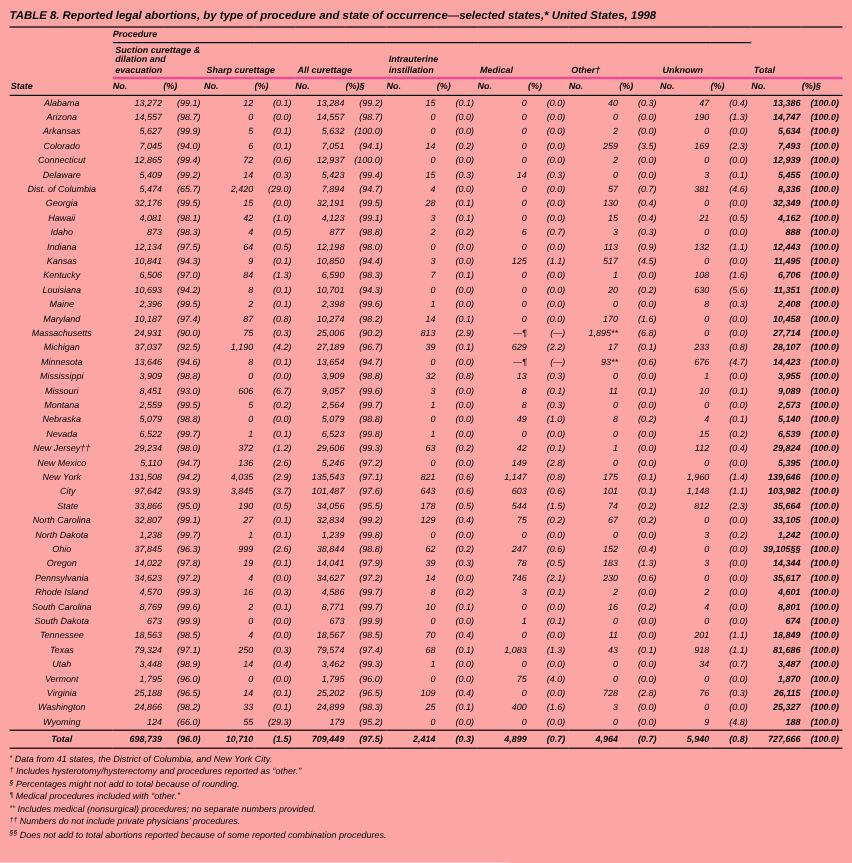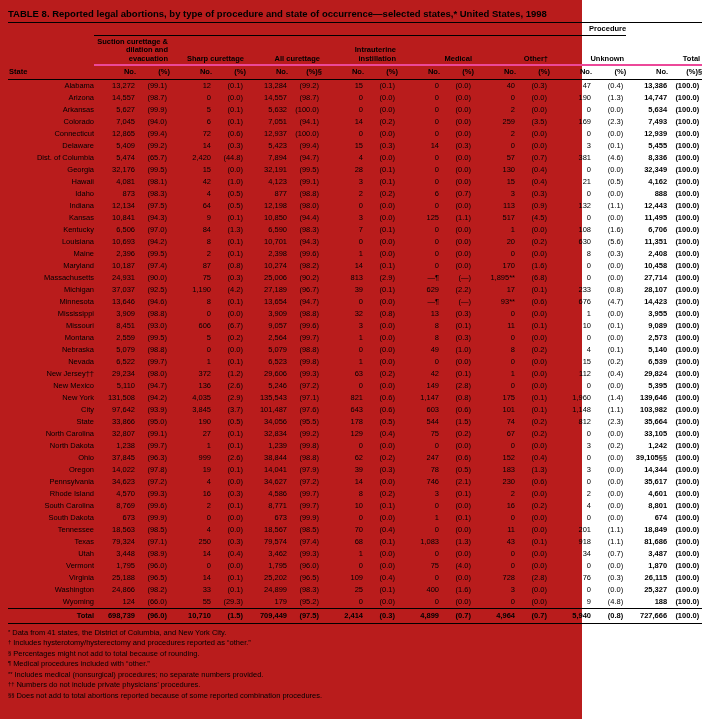--- a/index.html
+++ b/index.html
@@ -1,36 +1,36 @@
 <!DOCTYPE html>
 <html><head>
 <meta charset="utf-8">
 <style>
   * { box-sizing: border-box; }
   html, body { margin: 0; padding: 0; background: #fff; }
   body { font-family: "Liberation Sans", sans-serif; color: #000; }
-  .page { width: 582px; min-height: 719px; padding: 8px; background: #b91c1c; }
+  .page { width: 710px; min-height: 719px; padding: 8px; background: #fca5a5; font-style: italic; }
   .title { font-size: 9.5px; font-weight: bold; margin: 0 0 3px 0; white-space: nowrap; }
 
   table { width: 100%; border-collapse: collapse; table-layout: fixed; border-top: 1px solid #000; }
   col.cs { width: 86px; }
   col.cn { width: 42px; }
   col.cp { width: 34px; }
 
   th, td { font-size: 7.5px; padding: 0; overflow: hidden; }
-  thead th { font-weight: bold; vertical-align: bottom; line-height: 8.5px; white-space: normal; text-align: right; }
+  thead th { font-weight: bold; vertical-align: bottom; line-height: 8.5px; white-space: normal; text-align: left; }
   .proc-h { border-bottom: 1px solid #000; padding: 2px 0 1px 0; }
   .grp-h  { border-bottom: 2px solid #ec4899; padding: 2px 2px 1px 2px; }
   .spacer-h { }
   .state-h { text-align: left; vertical-align: bottom; padding: 0 0 2px 1px; }
   .sub-h { padding: 2px 0 2px 0; white-space: nowrap; }
   .hb { border-bottom: 1px solid #000; }
 
   tbody td { line-height: 12px; height: 12px; white-space: nowrap; }
-  .state-c { text-align: right; padding-left: 1px; }
+  .state-c { text-align: center; padding-left: 1px; }
   .indent  { padding-left: 11px; }
   .no  { text-align: right; padding-right: 1px; }
   .pct { text-align: right; padding-right: 3px; }
   .tot { font-weight: bold; }
   tr.total-row td { font-weight: bold; border-top: 1px solid #000; border-bottom: 1px solid #000; height: 14px; line-height: 14px; }
 
   .footnotes { margin-top: 4px; }
   .fn { font-size: 7.5px; line-height: 10.5px; }
   .fn .sup  { font-size: 5.8px; vertical-align: top; position: relative; top: -1px; margin-right: 2px; }
   .fn .dash { margin-right: 2px; }
@@ -209,21 +209,21 @@
           <td class="no">3</td>
           <td class="pct">(0.1)</td>
           <td class="no tot">5,455</td>
           <td class="pct tot">(100.0)</td>
         </tr>
         <tr>
           <td class="state-c">Dist. of Columbia</td>
           <td class="no">5,474</td>
           <td class="pct">(65.7)</td>
           <td class="no">2,420</td>
-          <td class="pct">(44.8)</td>
+          <td class="pct">(29.0)</td>
           <td class="no">7,894</td>
           <td class="pct">(94.7)</td>
           <td class="no">4</td>
           <td class="pct">(0.0)</td>
           <td class="no">0</td>
           <td class="pct">(0.0)</td>
           <td class="no">57</td>
           <td class="pct">(0.7)</td>
           <td class="no">381</td>
           <td class="pct">(4.6)</td>

